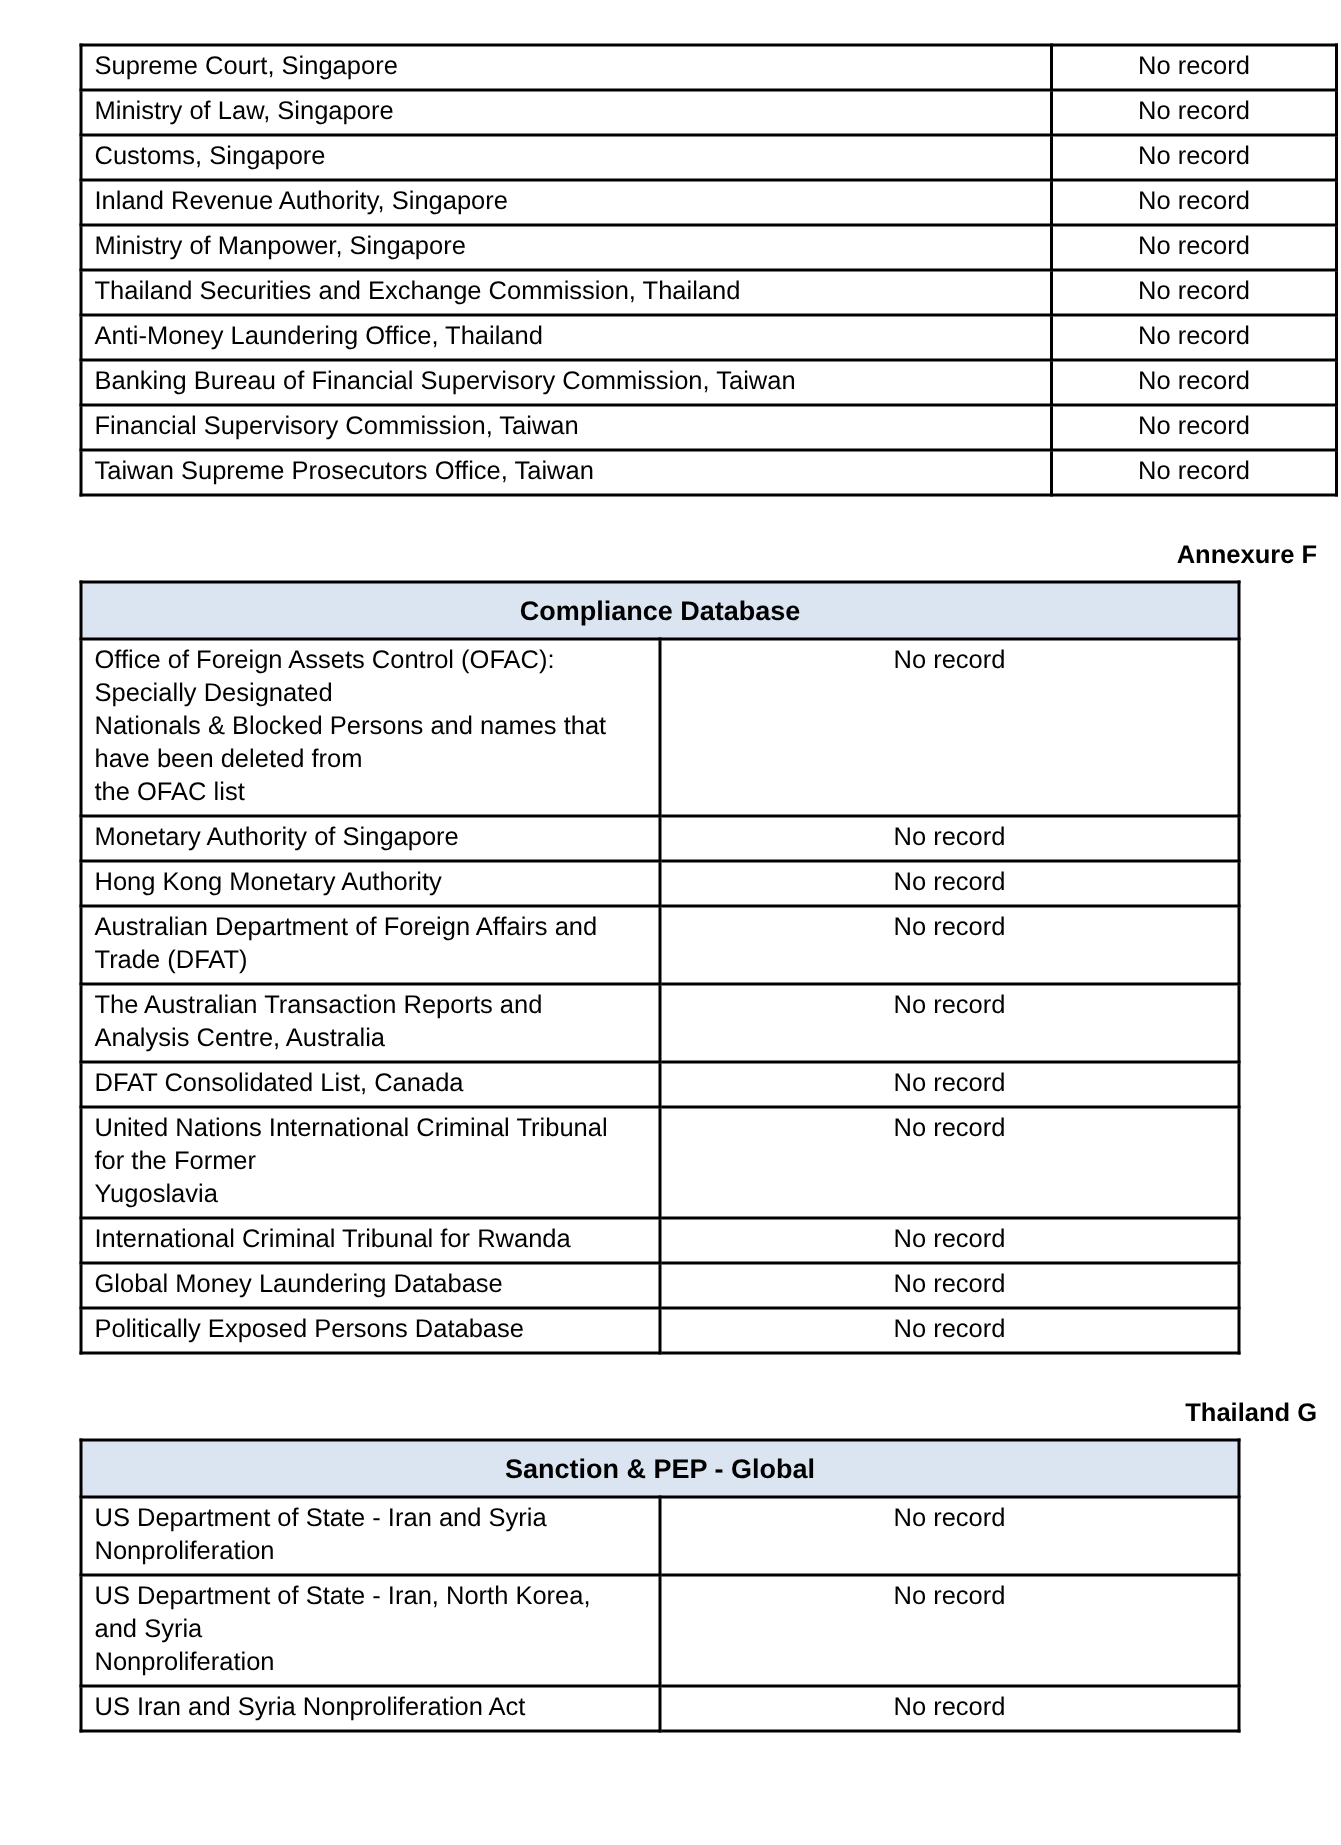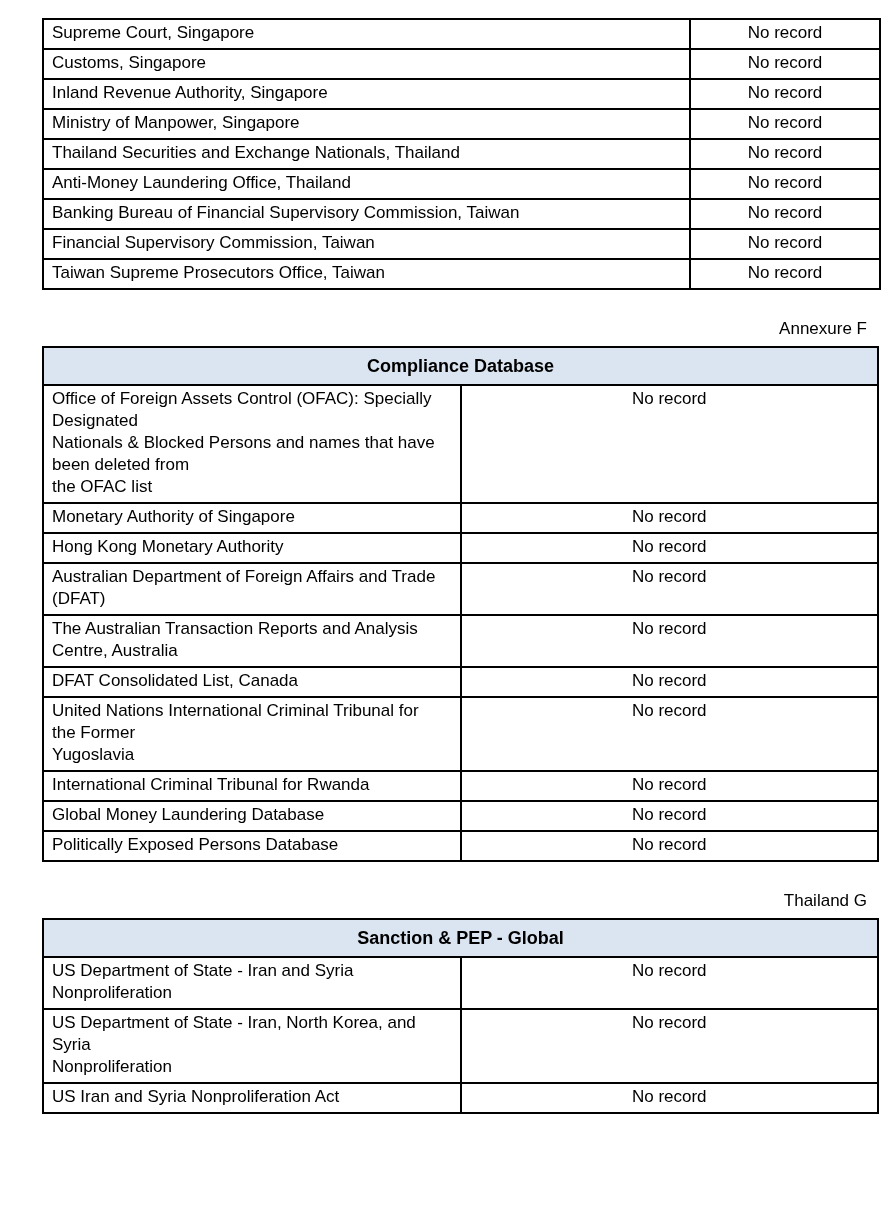--- a/index.html
+++ b/index.html
@@ -19,21 +19,21 @@
   }
   .doc{
     box-sizing:border-box;
     width:894px;
     min-height:1230px;
     padding:14px 19px 40px 38px;
   }
   table.rt{
     border-collapse:collapse;
     table-layout:fixed;
-    width:837px;
+    width:774px;
   }
   table.rt th,
   table.rt td{
     border:2px solid var(--border-c);
     box-sizing:border-box;
   }
   th.tbl-header{
     background:var(--header-bg);
     font-size:18px;
     font-weight:bold;
@@ -57,54 +57,58 @@
     line-height:22px;
     text-align:center;
     vertical-align:top;
     padding:2px 4px 4px 4px;
     border-radius:14px;
   }
   .annexure{
     width:837px;
     box-sizing:border-box;
     font-size:17px;
-    font-weight:normal;
+    font-weight:bold;
     text-align:right;
     padding-right:12px;
     margin:28px 0 6px 0;
     line-height:22px;
   }
-  section.tbl-section{margin:4px;}
+  section.tbl-section{margin:15px;}
 </style>
 </head>
 <body>
 
 <div class="doc">
 
   <section class="tbl-section">
     <table class="rt">
       <tbody>
           <tr>
             <td class="src">Supreme Court, Singapore</td>
             <td class="res">No record</td>
           </tr>
           <tr>
+            <td class="src">Ministry of Law, Singapore</td>
+            <td class="res">No record</td>
+          </tr>
+          <tr>
             <td class="src">Customs, Singapore</td>
             <td class="res">No record</td>
           </tr>
           <tr>
             <td class="src">Inland Revenue Authority, Singapore</td>
             <td class="res">No record</td>
           </tr>
           <tr>
             <td class="src">Ministry of Manpower, Singapore</td>
             <td class="res">No record</td>
           </tr>
           <tr>
-            <td class="src">Thailand Securities and Exchange Nationals, Thailand</td>
+            <td class="src">Thailand Securities and Exchange Commission, Thailand</td>
             <td class="res">No record</td>
           </tr>
           <tr>
             <td class="src">Anti-Money Laundering Office, Thailand</td>
             <td class="res">No record</td>
           </tr>
           <tr>
             <td class="src">Banking Bureau of Financial Supervisory Commission, Taiwan</td>
             <td class="res">No record</td>
           </tr>

